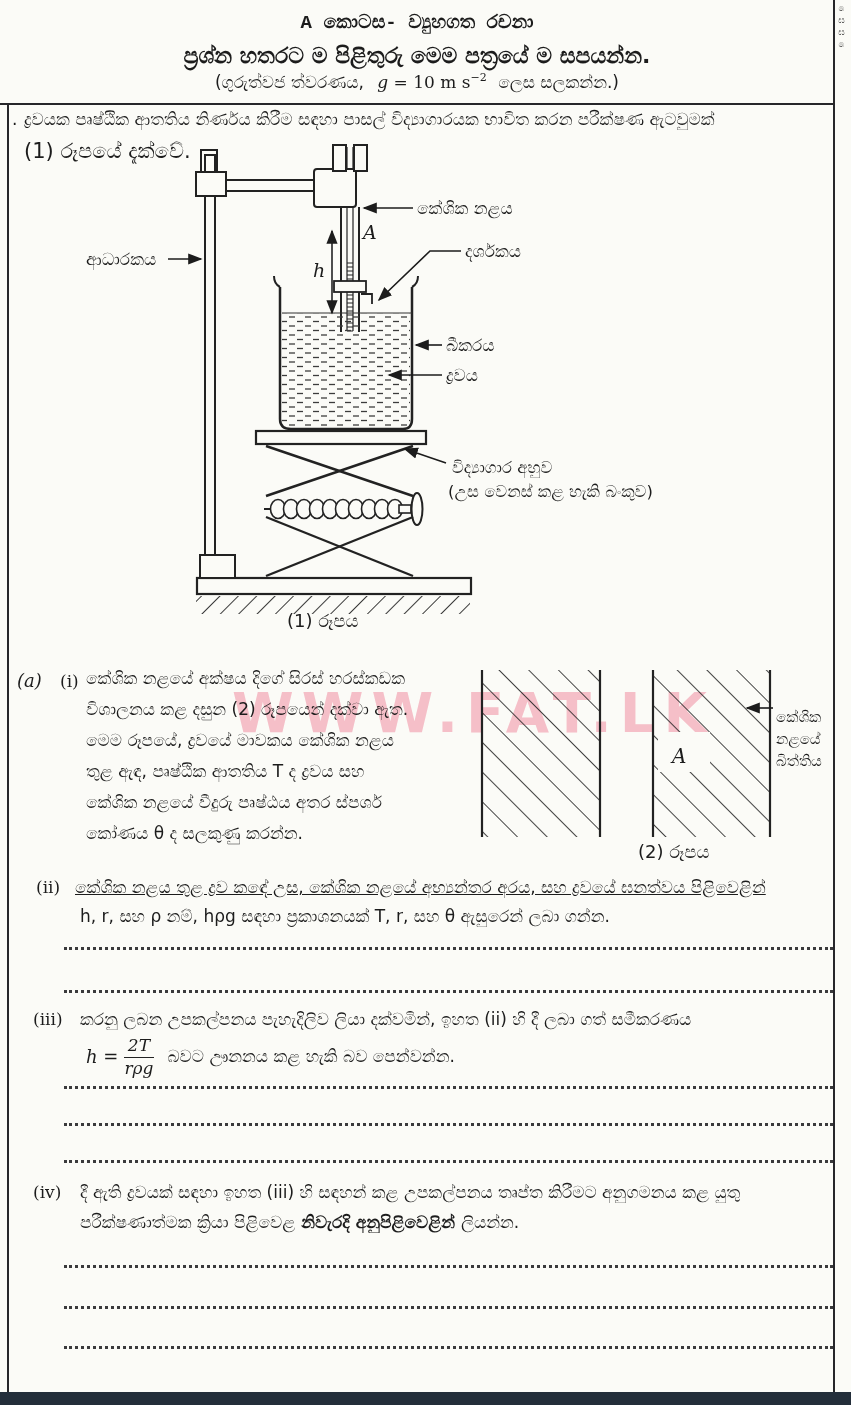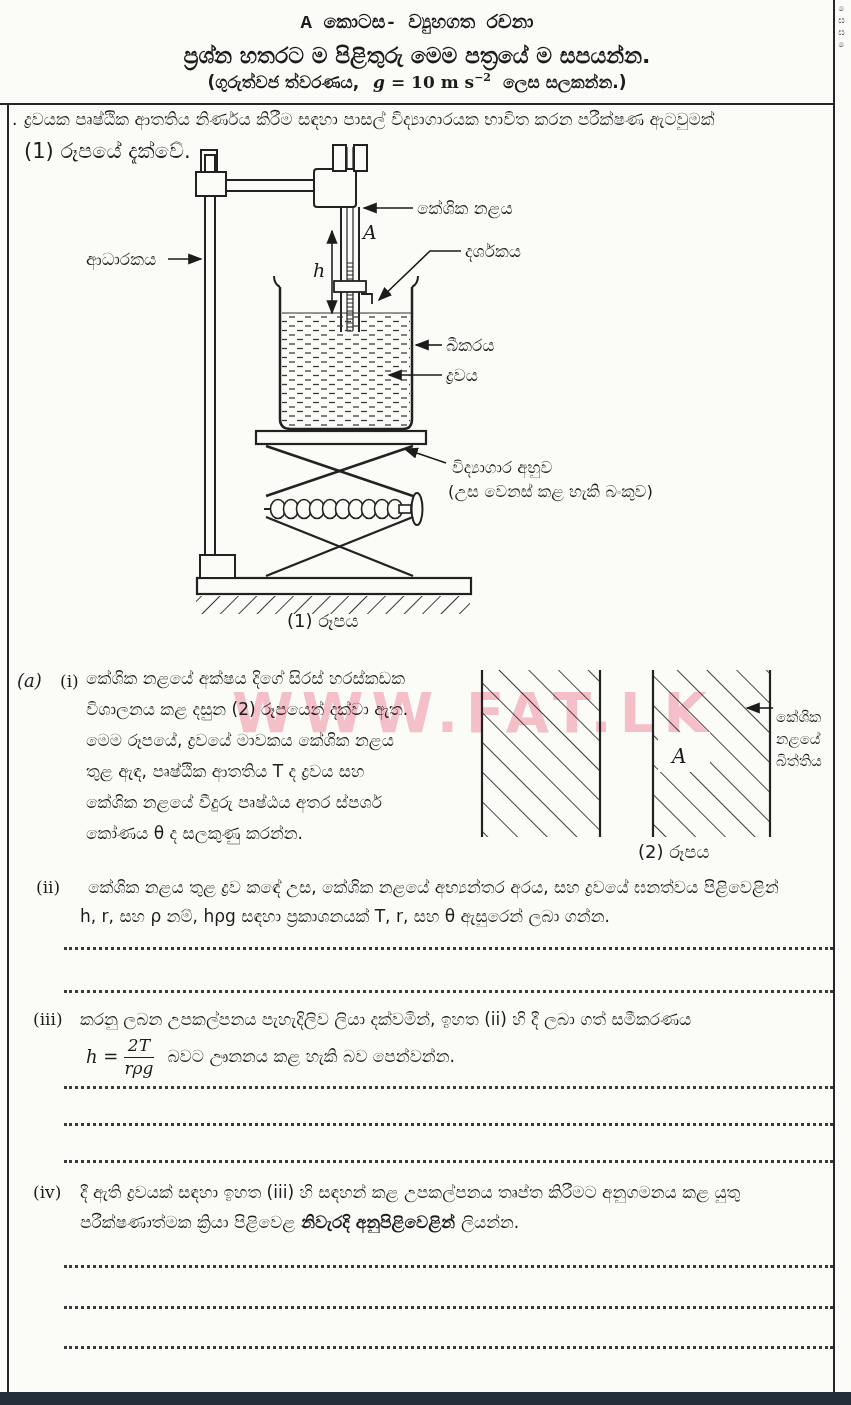--- a/index.html
+++ b/index.html
@@ -2,21 +2,21 @@
 <html><head>
 <meta charset="utf-8">
 <style>
   html,body{margin:0;padding:0;background:#e8e8e6;}
   #page{
     position:relative; width:851px; height:1405px; margin:0 auto;
     background:#fbfbf7; overflow:hidden;
     font-family:"DejaVu Sans", sans-serif; color:#1c1c1c;
   }
   .t{position:absolute; white-space:nowrap; line-height:1.25;}
-  .center{left:0; width:834px; text-align:center;font-weight:bold;}
+  .center{left:0; width:834px; text-align:center;}
   .serifi{font-family:"DejaVu Serif", serif; font-style:italic;}
   .serif{font-family:"DejaVu Serif", serif;}
   .rule{position:absolute; background:#26262a;}
   .dots{position:absolute; left:64px; width:769px; height:0; border-bottom:3px dotted #3a3a3c;}
   .layer{position:absolute; inset:0; z-index:2;}
   #watermark{
     position:absolute; z-index:1; left:232px; top:680px;
     font-size:56px; font-weight:bold; letter-spacing:8px;
     color:rgba(238,125,148,0.48); white-space:nowrap;
   }
@@ -194,21 +194,21 @@
       </g>
       <text x="212" y="103" font-size="20" font-style="italic" font-family="DejaVu Serif, serif">A</text>
       <line x1="313" y1="48" x2="287" y2="48" stroke="#1c1c1c" stroke-width="1.6" marker-end="url(#arr2)"></line>
       <text x="316" y="62" font-size="15">කේශික</text>
       <text x="316" y="84" font-size="15">නළයේ</text>
       <text x="316" y="106" font-size="15">බිත්තිය</text>
       <text x="178" y="198" font-size="18">(2) රූපය</text>
     </svg>
 
     <div class="t serif" style="left:36px; top:877px; font-size:17px;">(ii)</div>
-    <div class="t" style="left:88px; top:877px; font-size:17px; max-width:752px; overflow:hidden;">කේශික නළය තුළ ද්‍රව කඳේ උස, කේශික නළයේ අභ්‍යන්තර අරය, සහ ද්‍රවයේ ඝනත්වය පිළිවෙළින්</div>
+    <div class="t" style="left:75px; top:877px; font-size:17px; max-width:752px; overflow:hidden;text-decoration:underline;">කේශික නළය තුළ ද්‍රව කඳේ උස, කේශික නළයේ අභ්‍යන්තර අරය, සහ ද්‍රවයේ ඝනත්වය පිළිවෙළින්</div>
     <div class="t" style="left:80px; top:906px; font-size:17px; max-width:752px; overflow:hidden;">h, r, සහ ρ නම්,  hρg  සඳහා ප්‍රකාශනයක්  T, r, සහ θ  ඇසුරෙන් ලබා ගන්න.</div>
 
     <div class="dots ansline" style="top:947px;"></div>
     <div class="dots ansline" style="top:990px;"></div>
 
     <div class="t serif" style="left:33px; top:1009px; font-size:17px;">(iii)</div>
     <div class="t" style="left:80px; top:1009px; font-size:17px; max-width:752px; overflow:hidden;">කරනු ලබන උපකල්පනය පැහැදිලිව ලියා දක්වමින්, ඉහත (ii) හි දී ලබා ගත් සමීකරණය</div>
     <div class="t" style="left:86px; top:1036px; font-size:17px;">
       <span class="serifi" style="font-size:18px; vertical-align:middle;">h =</span>
       <span class="frac">

